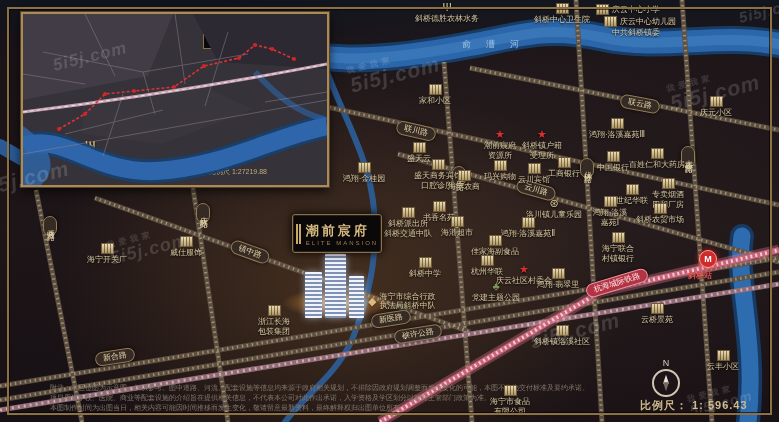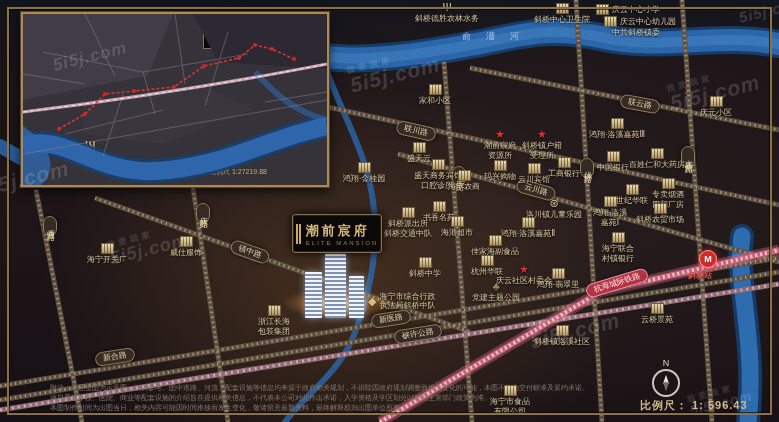--- a/index.html
+++ b/index.html
@@ -25,21 +25,21 @@
   .ic.star{color:#d43030;} .ic.tree{color:#7c9555;} .ic.wheel{color:#dcc893;}
   .ic.shield{color:#cfc19a;} .ic.plant{color:#dcc893;}
   .two{display:flex;flex-direction:column;}
   
   .roadlabel{position:absolute;z-index:25;background:#352a24;border:1px solid #937b56;border-radius:8px;
     color:#e6d6aa;font-size:8px;padding:1px 7px;white-space:nowrap;line-height:10px;
     box-shadow:0 0 4px rgba(0,0,0,.7);transform-origin:center;}
   .roadlabel.c{transform:translate(-50%,-50%) var(--r);}
   .roadlabel.v{writing-mode:vertical-rl;letter-spacing:2px;padding:6px 1px;}
   .roadlabel.rail{background:#b23343;border-color:#ea93a0;color:#ffe4e6;}
-  .river-label{position:absolute;left:462px;top:30px;z-index:22;color:#b9d4ee;font-size:9px;
+  .river-label{position:absolute;left:462px;top:38px;z-index:22;color:#b9d4ee;font-size:9px;
     letter-spacing:15px;opacity:.85;text-align:right;}
   
   .badge{position:absolute;left:292px;top:214px;width:88px;height:37px;z-index:35;background:#0b080a;
     border:1px solid #8a6f47;border-radius:3px;box-shadow:0 0 10px rgba(0,0,0,.9),inset 0 0 0 1px #2a2018;
     display:flex;align-items:center;justify-content:center;gap:5px;}
   .badge .bar{width:5px;height:20px;background:linear-gradient(90deg,#c9a96a 0 2px,transparent 2px 3px,#c9a96a 3px 5px);}
   .badge .cn{font-size:13px;color:#d6ba80;letter-spacing:3px;font-weight:bold;}
   .badge .en{font-size:6px;color:#96804f;letter-spacing:2px;}
   .build{position:absolute;left:305px;top:244px;width:64px;height:74px;z-index:34;display:flex;align-items:flex-end;gap:3px;}
   .tw{background:repeating-linear-gradient(180deg,#f0f5ff 0 2px,#8191b2 2px 4px);border-radius:1px;
@@ -331,20 +331,24 @@
       <span class="pl">海宁市食品</span>
       <span class="pl">有限公司</span>
     </div>
   <div class="poi" style="left:612px;top:303px">
       <span class="ic b"></span>
       <span class="pl">云桥景苑</span>
     </div>
   <div class="poi" style="left:517px;top:325px">
       <span class="ic b"></span>
       <span class="pl">斜桥镇洛溪社区</span>
+    </div>
+  <div class="poi" style="left:678px;top:350px">
+      <span class="ic b"></span>
+      <span class="pl">云丰小区</span>
     </div>
 
   <div class="station">M</div>
   <div class="station-label">斜桥站</div>
 
   <div class="compass">
     <span>N</span>
     <div class="ring">
         <span class="nd"></span>
         <span class="sd"></span>

